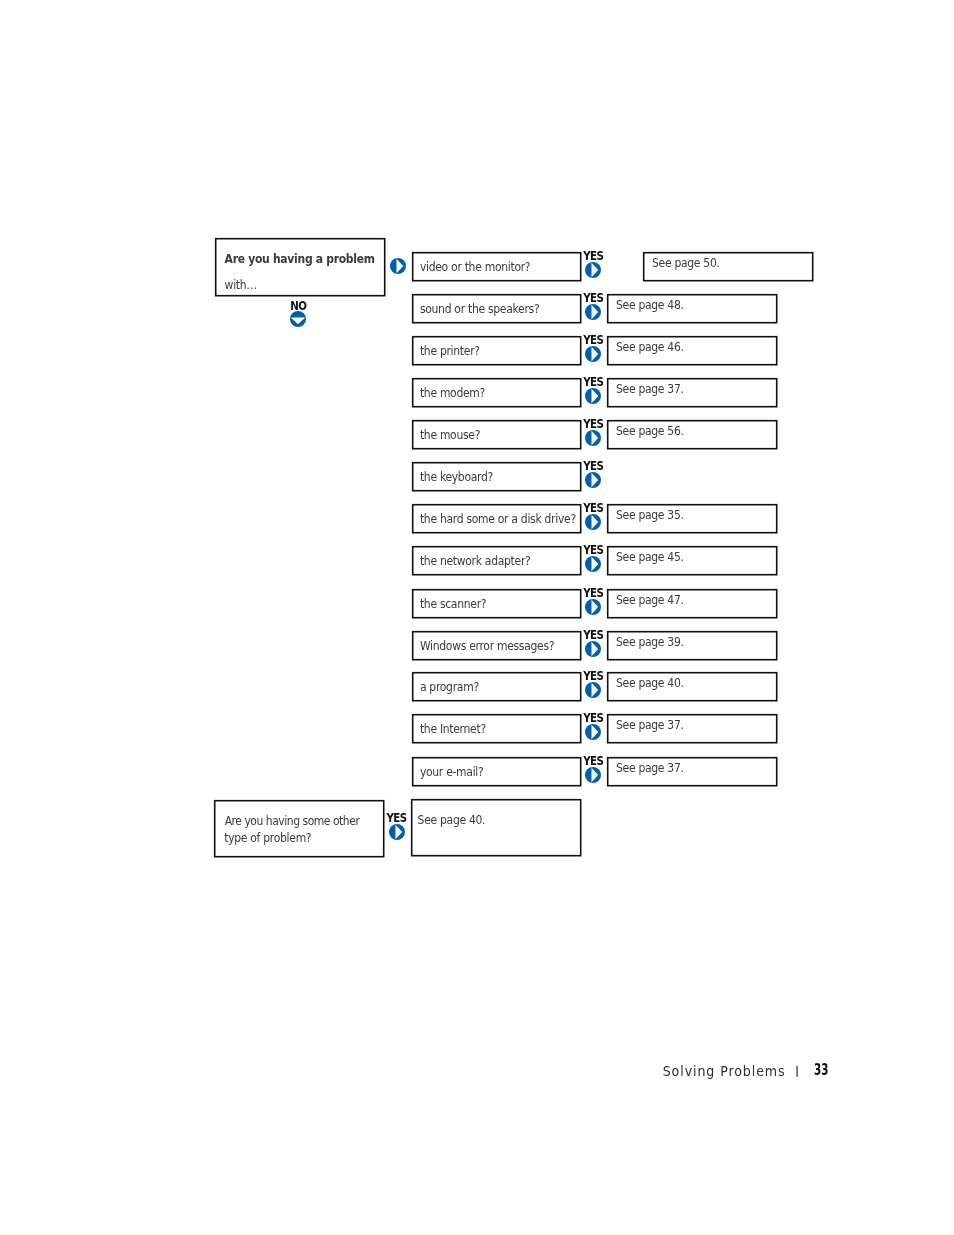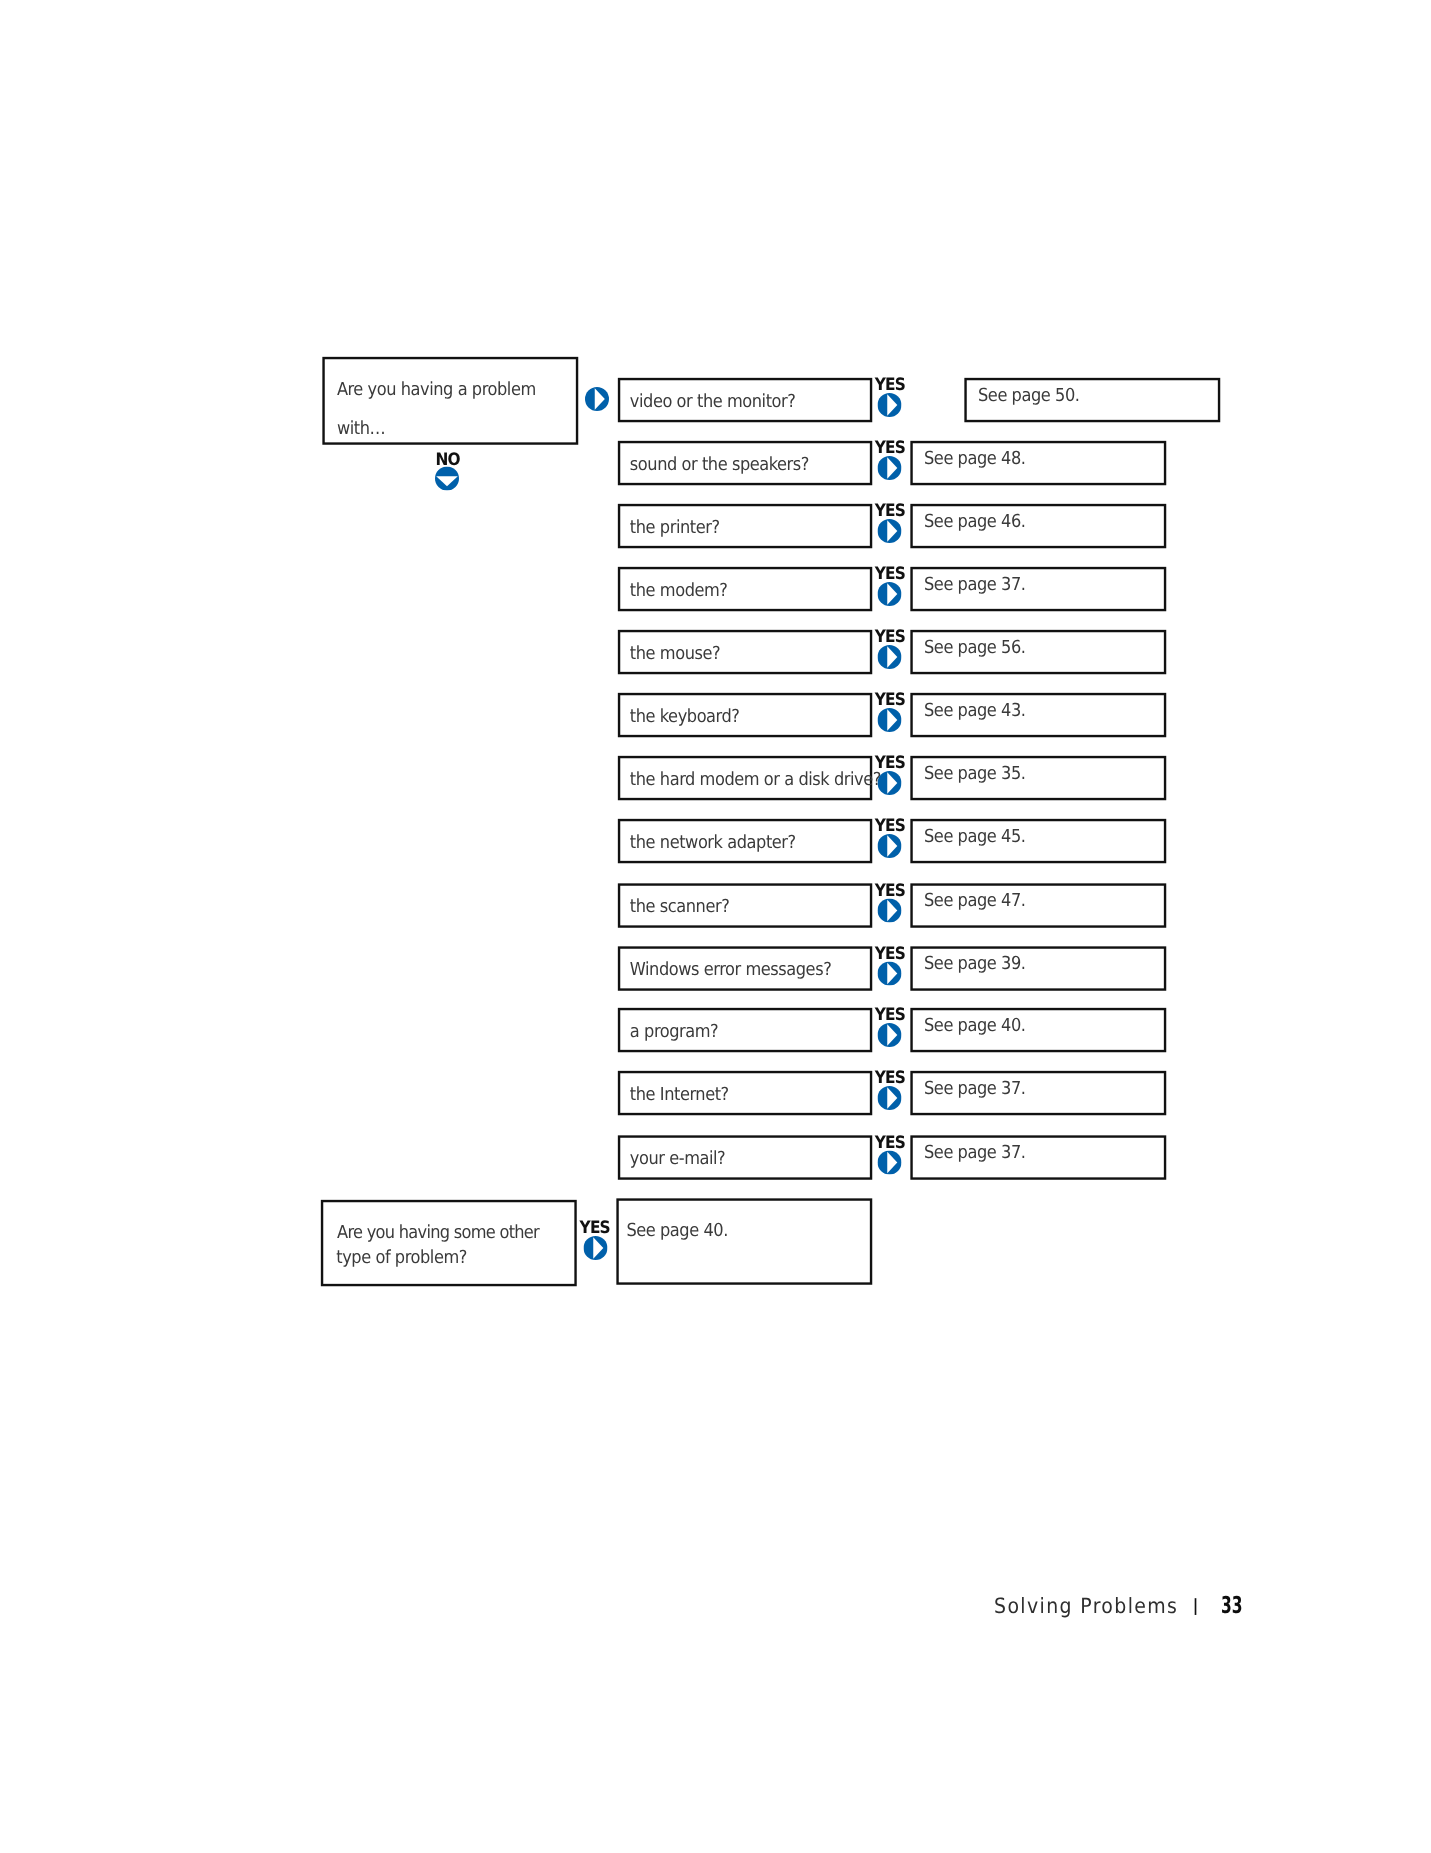--- a/index.html
+++ b/index.html
@@ -19,21 +19,21 @@
 </style>
 </head>
 <body>
 
 <div class="page">
 
   <div class="bx" style="left:215px;top:238px;width:169px;height:57px;">
       <svg width="171" height="59" aria-hidden="true">
         <rect x="0.7" y="0.7" width="169" height="57" fill="none" stroke="#111111" stroke-width="1.6"></rect>
       </svg>
-    <div class="bxtxt" style="left:9.6px;top:15.4px;">Are you having a problem</div>
+    <div class="bxtxt" style="left:9.6px;top:15.4px;font-weight:bold;">Are you having a problem</div>
     <div class="bxtxt" style="left:9.6px;top:41px;">with…</div>
   </div>
   <div class="yes" style="left:290.3px;top:300.8px;">NO</div>
   <span class="ico" style="left:289.7px;top:310.6px;"><svg width="16" height="16" viewBox="0 0 32 32" shape-rendering="geometricPrecision">
         <circle cx="16" cy="16" r="16" fill="#0060aa"></circle>
         <path d="M1.6 13.0 L30.4 13.0 L16.0 26.4 Z" fill="#ffffff"></path>
       </svg></span>
   <span class="ico" style="left:389.8px;top:258.2px;"><svg width="16" height="16" viewBox="0 0 32 32" shape-rendering="geometricPrecision">
         <circle cx="16" cy="16" r="16" fill="#0060aa"></circle>
         <path d="M13.0 1.6 L26.4 16.0 L13.0 30.4 Z" fill="#ffffff"></path>
@@ -133,32 +133,26 @@
       <svg width="170" height="30" aria-hidden="true">
         <rect x="0.7" y="0.7" width="168" height="28" fill="none" stroke="#111111" stroke-width="1.6"></rect>
       </svg>
     <div class="bxtxt" style="left:7.9px;top:8.6px;">the keyboard?</div>
   </div>
   <div class="yes" style="left:583.2px;top:461.2px;">YES</div>
   <span class="ico" style="left:585.3px;top:471.7px;"><svg width="16" height="16" viewBox="0 0 32 32" shape-rendering="geometricPrecision">
         <circle cx="16" cy="16" r="16" fill="#0060aa"></circle>
         <path d="M13.0 1.6 L26.4 16.0 L13.0 30.4 Z" fill="#ffffff"></path>
       </svg></span>
-  <div class="bx" style="left:607.0px;top:462.0px;width:169.0px;height:28.0px;">
-      <svg width="171" height="30" aria-hidden="true">
-        <rect x="0.7" y="0.7" width="169" height="28" fill="none" stroke="#111111" stroke-width="1.6"></rect>
-      </svg>
-    <div class="bxtxt" style="left:9.0px;top:5.4px;">See page 43.</div>
-  </div>
 
   <div class="bx" style="left:412.0px;top:504.0px;width:168.0px;height:28.0px;">
       <svg width="170" height="30" aria-hidden="true">
         <rect x="0.7" y="0.7" width="168" height="28" fill="none" stroke="#111111" stroke-width="1.6"></rect>
       </svg>
-    <div class="bxtxt" style="left:7.9px;top:8.6px;">the hard modem or a disk drive?</div>
+    <div class="bxtxt" style="left:7.9px;top:8.6px;">the hard some or a disk drive?</div>
   </div>
   <div class="yes" style="left:583.2px;top:503.2px;">YES</div>
   <span class="ico" style="left:585.3px;top:513.7px;"><svg width="16" height="16" viewBox="0 0 32 32" shape-rendering="geometricPrecision">
         <circle cx="16" cy="16" r="16" fill="#0060aa"></circle>
         <path d="M13.0 1.6 L26.4 16.0 L13.0 30.4 Z" fill="#ffffff"></path>
       </svg></span>
   <div class="bx" style="left:607.0px;top:504.0px;width:169.0px;height:28.0px;">
       <svg width="171" height="30" aria-hidden="true">
         <rect x="0.7" y="0.7" width="169" height="28" fill="none" stroke="#111111" stroke-width="1.6"></rect>
       </svg>

